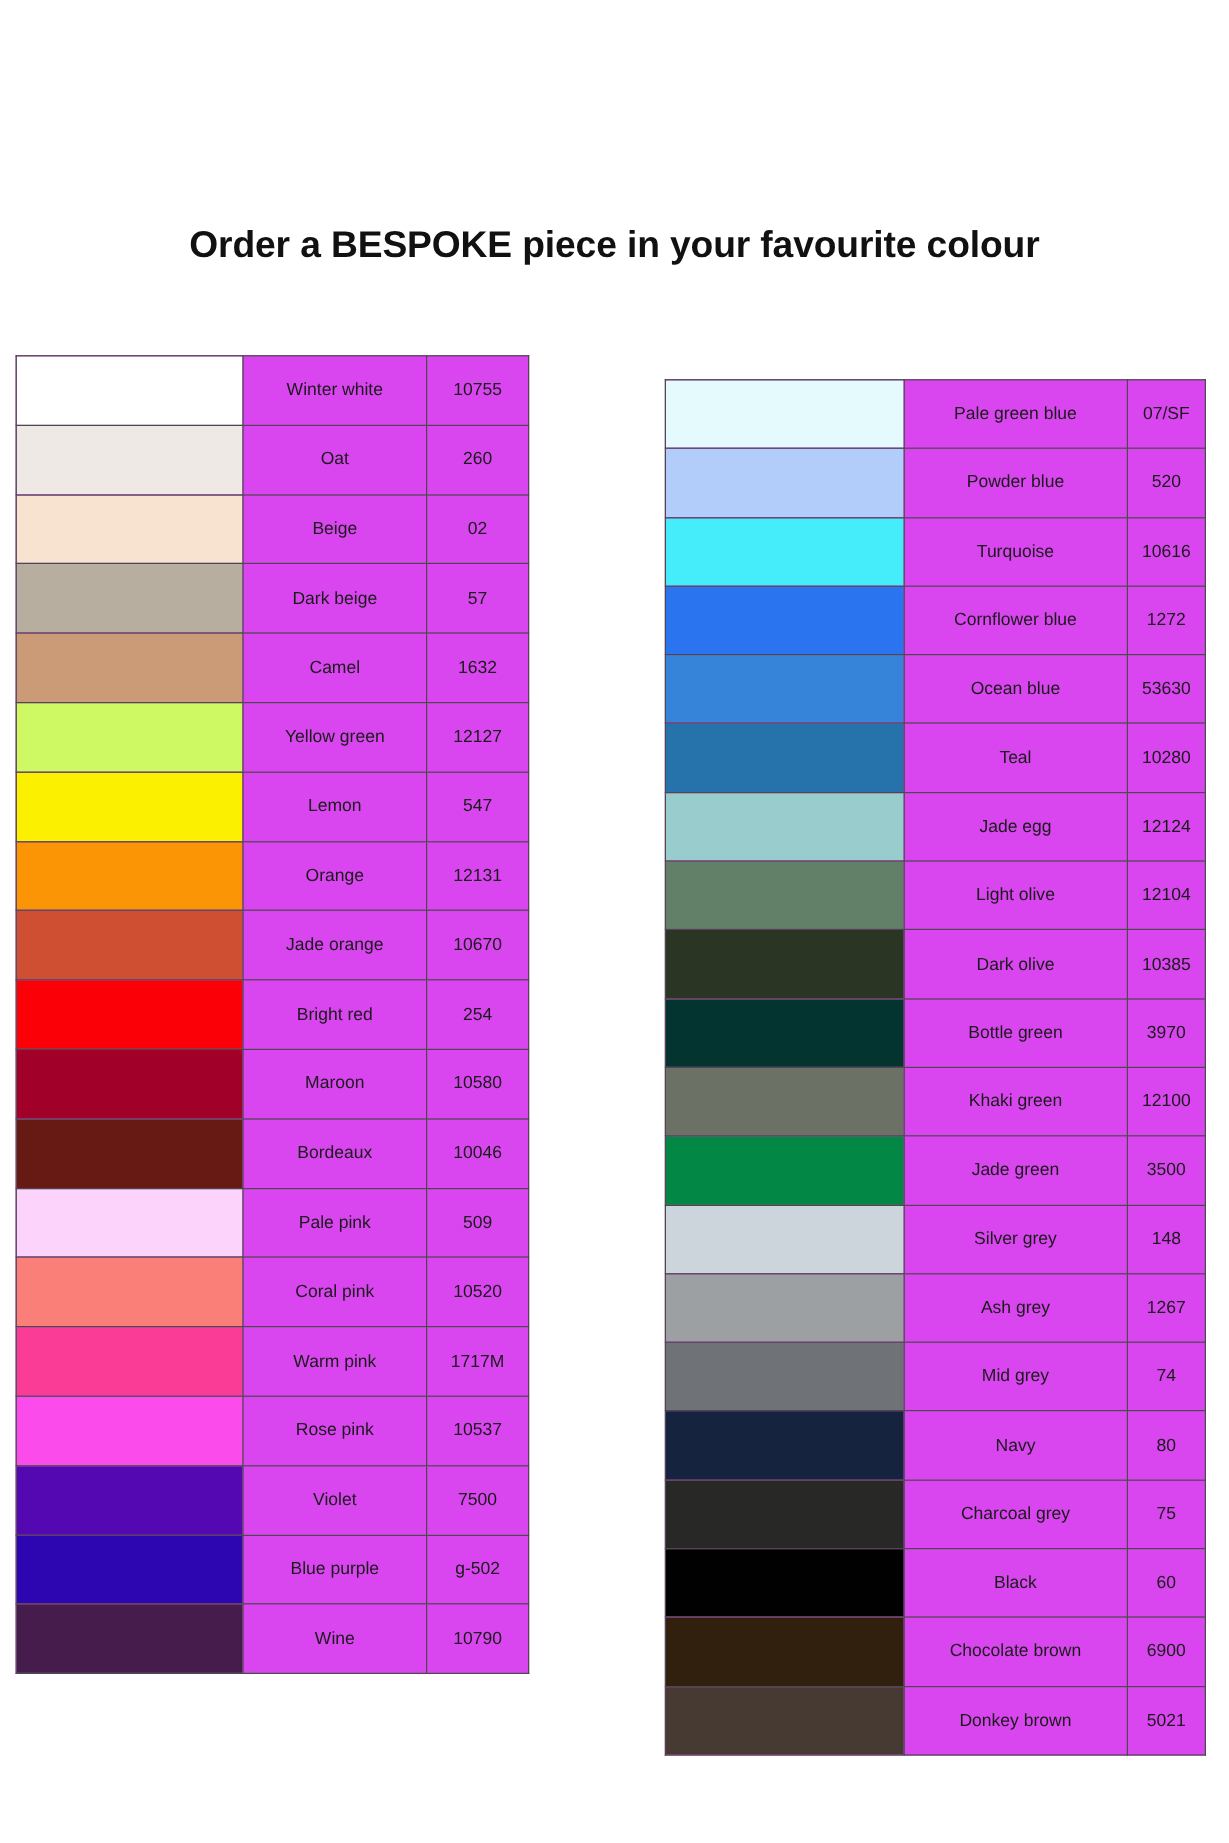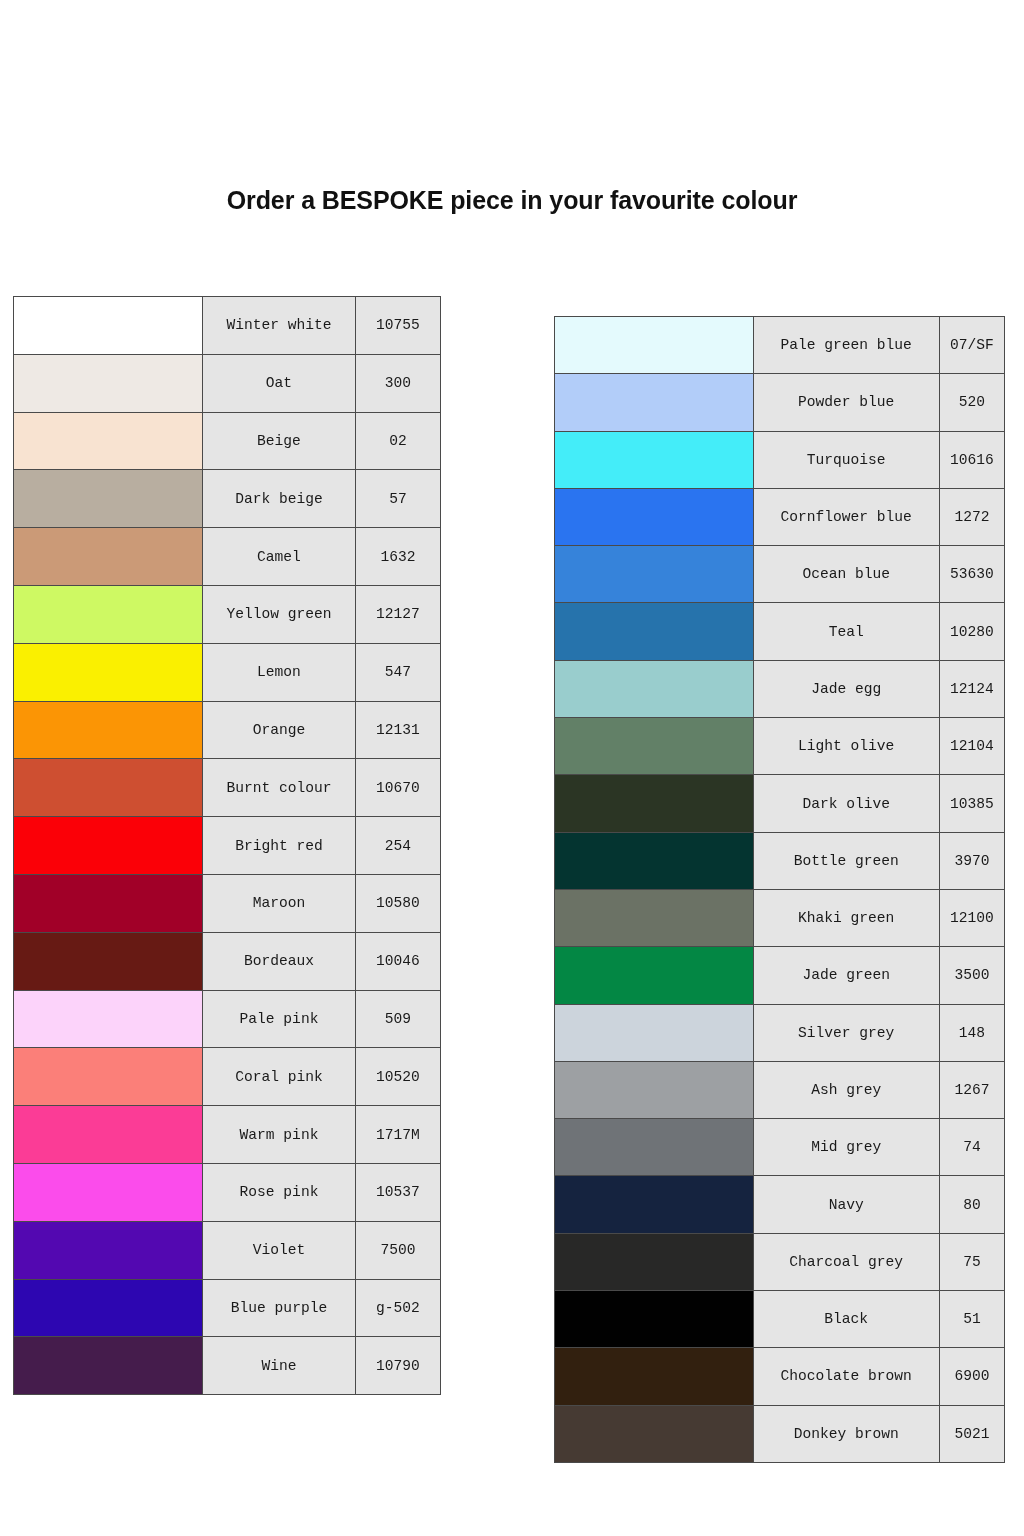--- a/index.html
+++ b/index.html
@@ -15,39 +15,38 @@
     height: 1536px;
     background: #ffffff;
     overflow: hidden;
   }
   .title {
     position: absolute;
     top: 186px;
     left: 0;
     width: 1024px;
     text-align: center;
-    font-size: 25px;
+    font-size: 31px;
     font-weight: bold;
     color: #111111;
     letter-spacing: -0.1px;
     white-space: nowrap;
   }
   .tables {
     position: absolute;
     top: 296px;
     left: 0;
     width: 1024px;
   }
   .ctable {
     position: absolute;
     border-collapse: collapse;
     border-spacing: 0;
     table-layout: fixed;
-    background: #e5e5e5;
-    font-family: Liberation Mono, monospace;
+    background: #d946ef;
   }
   #table-left { left: 13px; top: 0; width: 427px; }
   #table-right { left: 554px; top: 20px; width: 451px; }
 
   .ctable td {
     border: 1px solid #4a4a4a;
     height: 56.8px;
     padding: 0;
     vertical-align: middle;
     font-size: 14.6px;
@@ -89,21 +88,21 @@
               <span class="swatch-fill" title="Winter white" style="background: rgb(255, 255, 255);"></span>
             </td>
             <td class="col-name name-cell">Winter white</td>
             <td class="col-code code-cell">10755</td>
           </tr>
           <tr>
             <td class="col-swatch">
               <span class="swatch-fill" title="Oat" style="background: rgb(238, 233, 228);"></span>
             </td>
             <td class="col-name name-cell">Oat</td>
-            <td class="col-code code-cell">300</td>
+            <td class="col-code code-cell">260</td>
           </tr>
           <tr>
             <td class="col-swatch">
               <span class="swatch-fill" title="Beige" style="background: rgb(248, 227, 209);"></span>
             </td>
             <td class="col-name name-cell">Beige</td>
             <td class="col-code code-cell">02</td>
           </tr>
           <tr>
             <td class="col-swatch">
@@ -137,21 +136,21 @@
             <td class="col-swatch">
               <span class="swatch-fill" title="Orange" style="background: rgb(251, 149, 5);"></span>
             </td>
             <td class="col-name name-cell">Orange</td>
             <td class="col-code code-cell">12131</td>
           </tr>
           <tr>
             <td class="col-swatch">
               <span class="swatch-fill" title="Burnt orange" style="background: rgb(206, 79, 49);"></span>
             </td>
-            <td class="col-name name-cell">Burnt colour</td>
+            <td class="col-name name-cell">Jade orange</td>
             <td class="col-code code-cell">10670</td>
           </tr>
           <tr>
             <td class="col-swatch">
               <span class="swatch-fill" title="Bright red" style="background: rgb(251, 0, 7);"></span>
             </td>
             <td class="col-name name-cell">Bright red</td>
             <td class="col-code code-cell">254</td>
           </tr>
           <tr>
@@ -338,21 +337,21 @@
               <span class="swatch-fill" title="Charcoal grey" style="background: rgb(40, 40, 39);"></span>
             </td>
             <td class="col-name name-cell">Charcoal grey</td>
             <td class="col-code code-cell">75</td>
           </tr>
           <tr>
             <td class="col-swatch">
               <span class="swatch-fill" title="Black" style="background: rgb(1, 1, 1);"></span>
             </td>
             <td class="col-name name-cell">Black</td>
-            <td class="col-code code-cell">51</td>
+            <td class="col-code code-cell">60</td>
           </tr>
           <tr>
             <td class="col-swatch">
               <span class="swatch-fill" title="Chocolate brown" style="background: rgb(50, 32, 15);"></span>
             </td>
             <td class="col-name name-cell">Chocolate brown</td>
             <td class="col-code code-cell">6900</td>
           </tr>
           <tr>
             <td class="col-swatch">

